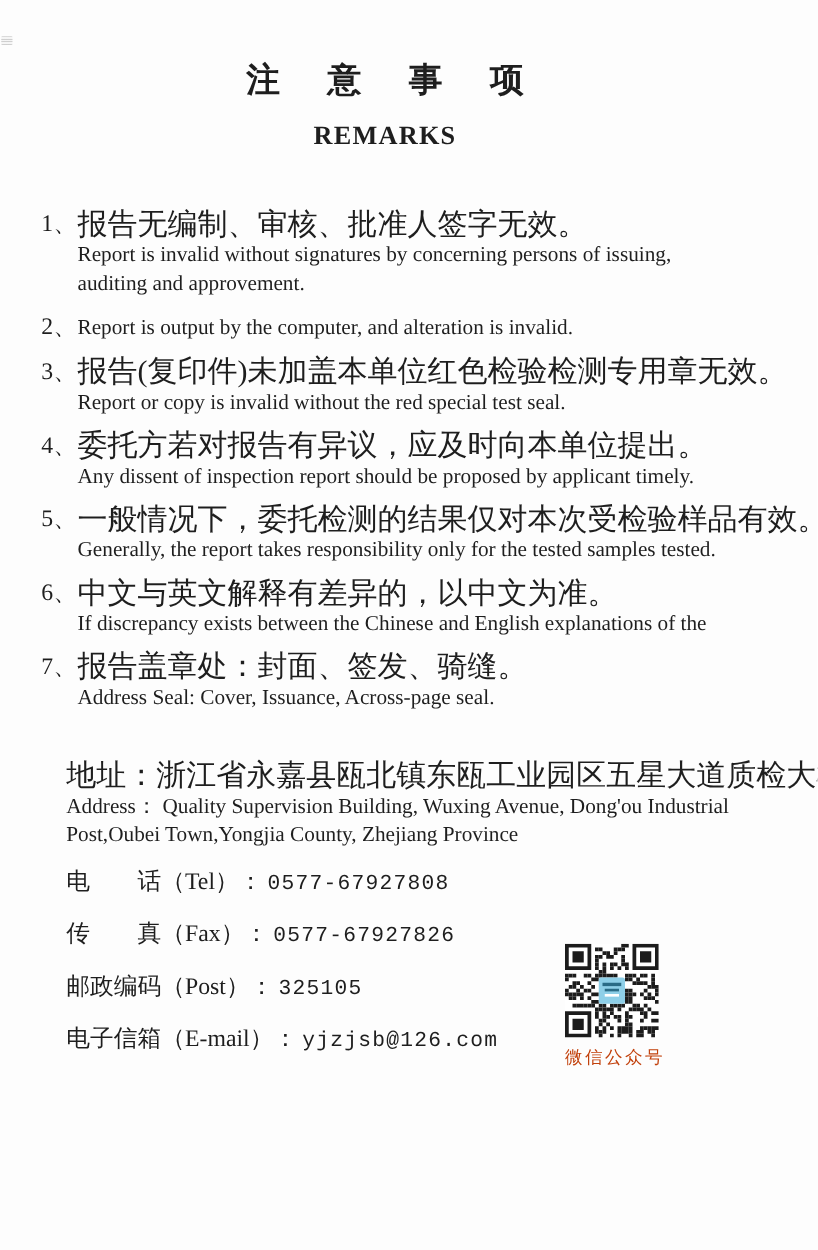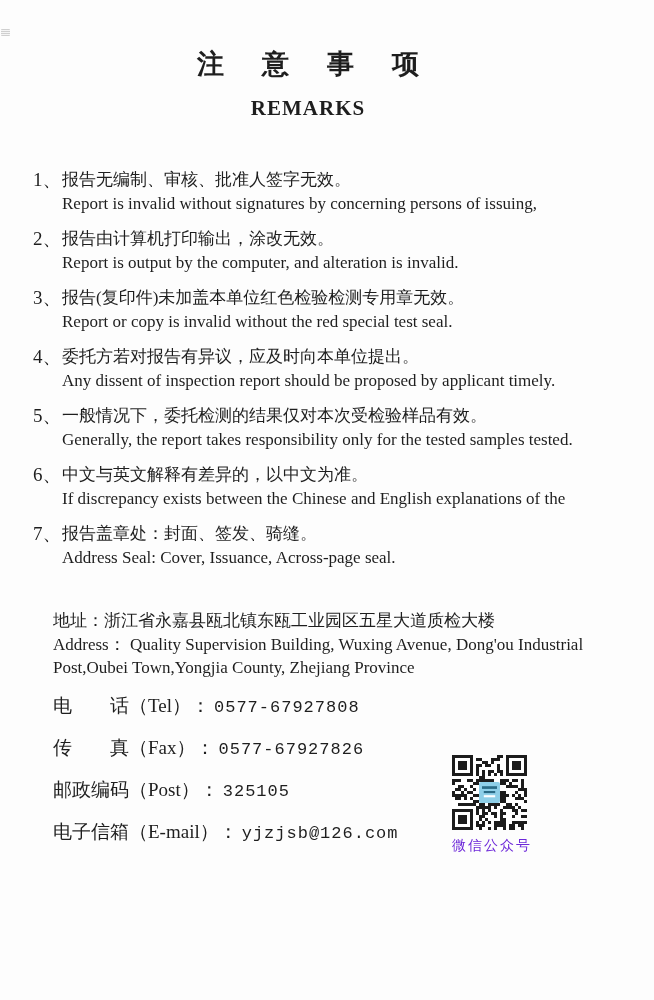--- a/index.html
+++ b/index.html
@@ -19,57 +19,57 @@
     line-height:32px;white-space:nowrap;
   }
   .title-en{
     margin:16px 0 0 0;font-size:21px;font-weight:bold;letter-spacing:1px;
     transform:translateX(-19px);
   }
   .remarks{list-style:none;margin:47px 0 0 33px;padding:0;}
   .item{display:flex;margin-bottom:12px;}
   .num{flex:none;width:29px;font-size:19px;line-height:24px;}
   .txt{min-width:0;}
-  .zh{font-size:17px;line-height:24px;white-space:nowrap;}
+  .zh{font-size:24px;line-height:24px;white-space:nowrap;}
   .en{font-size:17px;line-height:23px;white-space:nowrap;}
   .address{margin:40px 0 0 53px;}
   .contact{margin:15px 0 0 53px;}
   .c-row{margin-bottom:16px;line-height:24px;white-space:nowrap;}
   .c-label{font-size:19px;text-align:right;}
   .c-value{
     font-family:Liberation Mono, monospace;
     font-size:17px;letter-spacing:1px;padding-left:4px;
   }
   .qr-block{position:absolute;left:452px;top:755px;width:76px;text-align:center;}
   .qr-block svg{display:block;}
-  .qr-label{font-size:14px;margin-top:7px;letter-spacing:2px;color:#6d28d9;white-space:nowrap;}
+  .qr-label{font-size:14px;margin-top:7px;letter-spacing:2px;color:#c2410c;white-space:nowrap;}
 </style>
 </head>
 <body>
 
 <div class="page">
   <div class="scan-artifact"></div>
 
   <div class="header">
     <h1 class="title-zh">注意事项</h1>
     <h2 class="title-en">REMARKS</h2>
   </div>
 
   <ol class="remarks">
     <li class="item">
       <span class="num">1、</span>
       <div class="txt">
         <div class="zh">报告无编制、审核、批准人签字无效。</div>
         <div class="en">Report is invalid without signatures by concerning persons of issuing,</div>
+        <div class="en">auditing and approvement.</div>
       </div>
     </li>
     <li class="item">
       <span class="num">2、</span>
       <div class="txt">
-        <div class="zh">报告由计算机打印输出，涂改无效。</div>
         <div class="en">Report is output by the computer, and alteration is invalid.</div>
       </div>
     </li>
     <li class="item">
       <span class="num">3、</span>
       <div class="txt">
         <div class="zh">报告(复印件)未加盖本单位红色检验检测专用章无效。</div>
         <div class="en">Report or copy is invalid without the red special test seal.</div>
       </div>
     </li>

